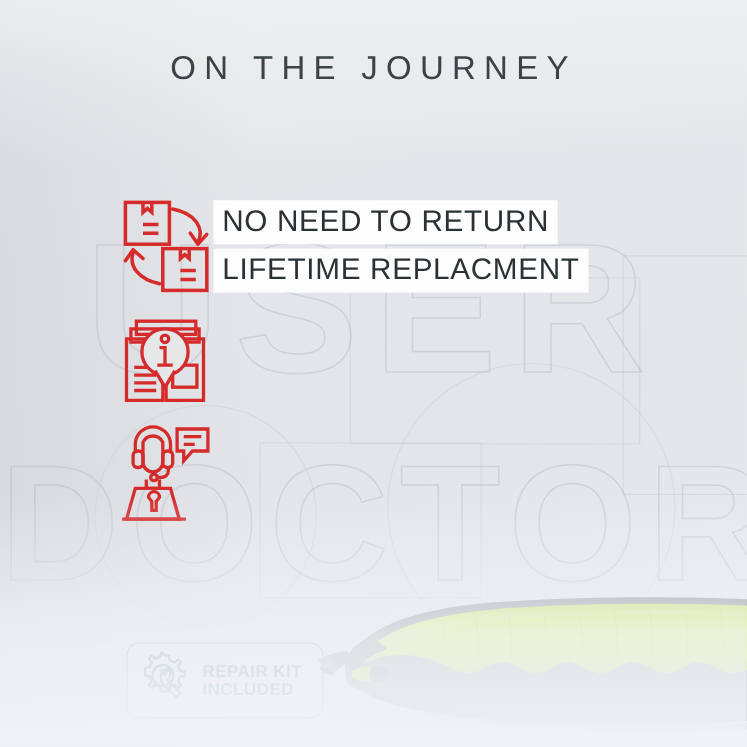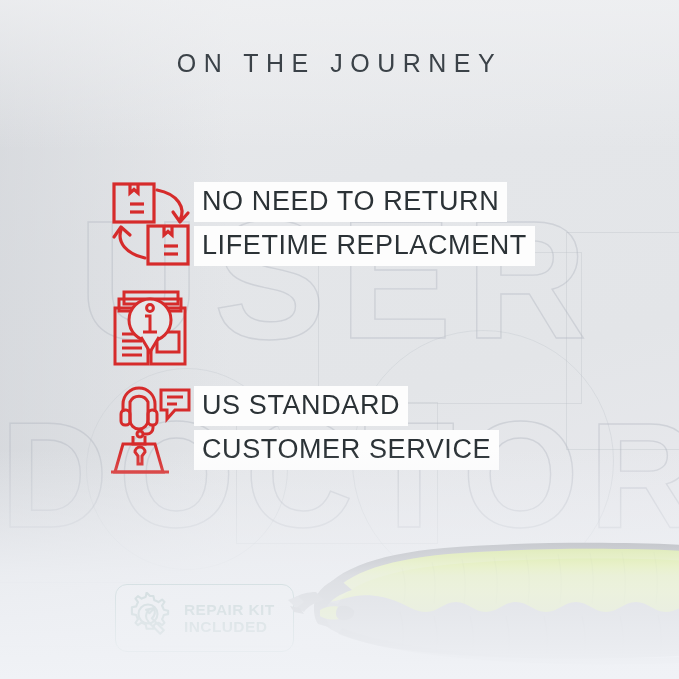--- a/index.html
+++ b/index.html
@@ -72,21 +72,21 @@
   .title-main {
     font-size: 39px;
     font-weight: 700;
     letter-spacing: 2.2px;
     color: #a9ca3c;
     margin: 0;
     line-height: 46px;
   }
   .title-sub {
     margin: 10px 0 0 0;
-    font-size: 25px;
+    font-size: 30px;
     font-weight: 300;
     letter-spacing: 7.5px;
     color: #3b4248;
     line-height: 30px;
   }
 
   
   .feature {
     position: absolute;
     display: flex;
@@ -248,24 +248,20 @@
         <path d="M44 42 v4 a6 6 0 0 1 -6 6 h-4"></path>
         <circle cx="31" cy="52" r="3"></circle>
         <path d="M24 54 v8 h12 v-8"></path>
         <path d="M6 90 l8 -28 h32 l8 28 Z"></path>
         <path d="M2 90 h58"></path>
         <path d="M26 70 a5 5 0 0 1 10 0 l-3 4 v8 h-4 v-8 Z"></path>
         <path d="M52 8 h28 v20 h-14 l-8 9 v-9 h-6 Z"></path>
         <line x1="58" y1="15" x2="74" y2="15"></line>
         <line x1="58" y1="22" x2="68" y2="22"></line>
       </svg>
-    </div>
-    <div class="feature-text">
-      <span class="feat-line">US STANDARD</span>
-      <span class="feat-line">CUSTOMER SERVICE</span>
     </div>
   </div>
 
   <div class="badge">
     <div>
       <svg width="48" height="48" viewBox="0 0 48 48" fill="none" stroke="#2a6b63" stroke-width="2.1">
         <path d="M24 4 l3.4 0 l.9 4.3 a16 16 0 0 1 4.2 1.8 l3.6 -2.5 l2.4 2.4 l-2.5 3.6 a16 16 0 0 1 1.8 4.2 l4.3 .9 l0 3.4 l-4.3 .9 a16 16 0 0 1 -1.8 4.2 l2.5 3.6 l-2.4 2.4 l-3.6 -2.5 a16 16 0 0 1 -4.2 1.8 l-.9 4.3 l-3.4 0 l-3.4 0 l-.9 -4.3 a16 16 0 0 1 -4.2 -1.8 l-3.6 2.5 l-2.4 -2.4 l2.5 -3.6 a16 16 0 0 1 -1.8 -4.2 l-4.3 -.9 l0 -3.4 l0 -3.4 l4.3 -.9 a16 16 0 0 1 1.8 -4.2 l-2.5 -3.6 l2.4 -2.4 l3.6 2.5 a16 16 0 0 1 4.2 -1.8 l.9 -4.3 Z" stroke-linejoin="round"></path>
         <circle cx="22" cy="22" r="9.5"></circle>
         <path d="M28 16 a8 8 0 0 0 -8 8 a8 8 0 0 0 2.4 5.6 l-.2 .2 l12 12 l3.6 -3.6 l-12 -12 l.2 -.2 a8 8 0 0 0 2 -9.4 l-4.6 4.6 l-3.4 -3.4 Z" stroke-linejoin="round"></path>
       </svg>

